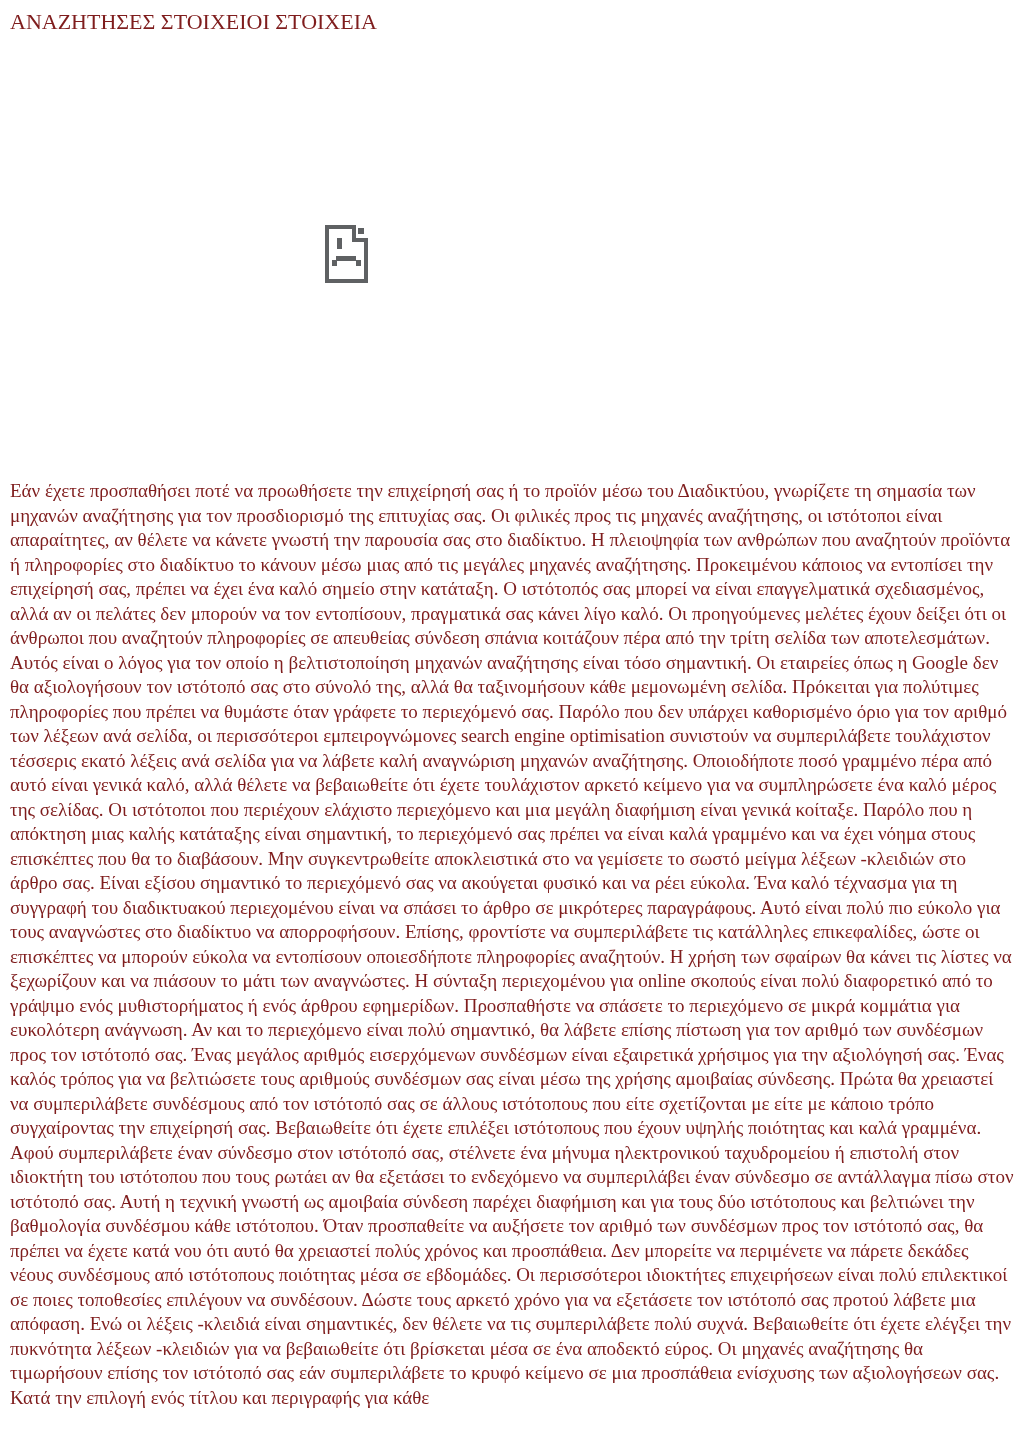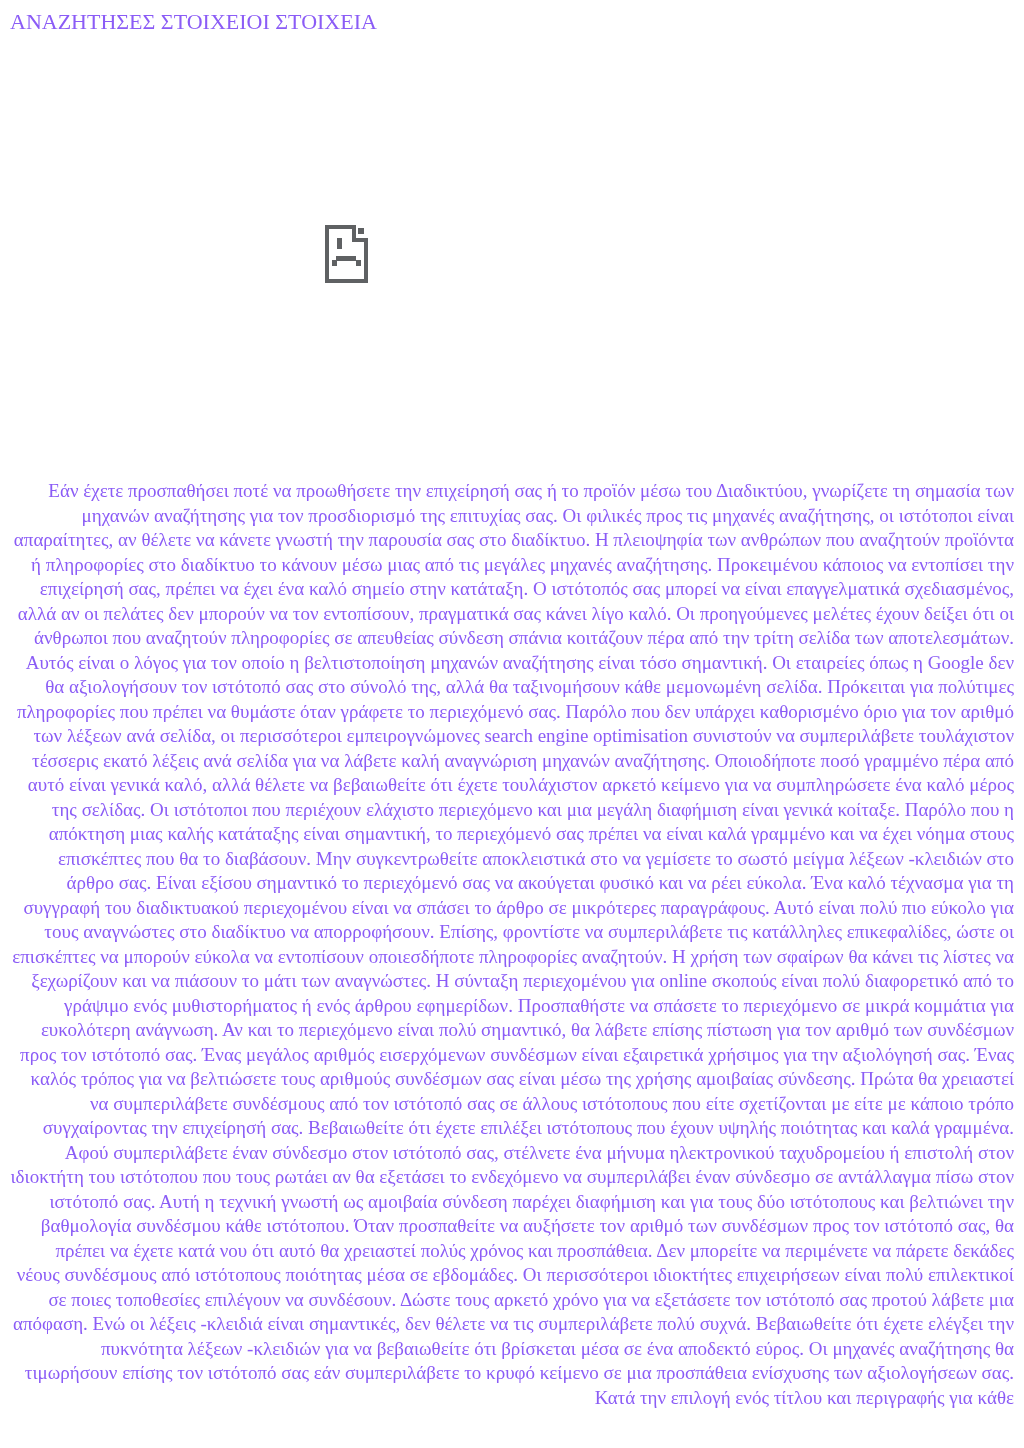--- a/index.html
+++ b/index.html
@@ -3,21 +3,21 @@
 <meta charset="utf-8">
 <style>
   * { margin: 0; padding: 0; box-sizing: border-box; }
   html, body { background: #ffffff; }
   .page {
     position: relative;
     width: 1024px;
     height: 1448px;
     background: #ffffff;
     overflow: hidden;
-    color: #8b5cf6;
+    color: #7f1d1d;
     font-family: "Liberation Serif", "DejaVu Serif", serif;
   }
   .page-title {
     position: absolute;
     left: 10px;
     top: 8px;
     font-size: 22px;
     line-height: 28px;
     font-weight: normal;
     white-space: nowrap;
@@ -35,21 +35,21 @@
     height: 58px;
     shape-rendering: crispEdges;
   }
   .article-body {
     position: absolute;
     left: 10px;
     top: 479px;
     width: 1004px;
     font-size: 19px;
     line-height: 24.5px;
-    text-align: right;
+    text-align: left;
     word-spacing: normal;
   }
 </style>
 </head>
 <body>
 
 <div class="page">
 
   <div class="page-title">ΑΝΑΖΗΤΗΣΕΣ ΣΤΟΙΧΕΙΟΙ ΣΤΟΙΧΕΙΑ</div>
 

